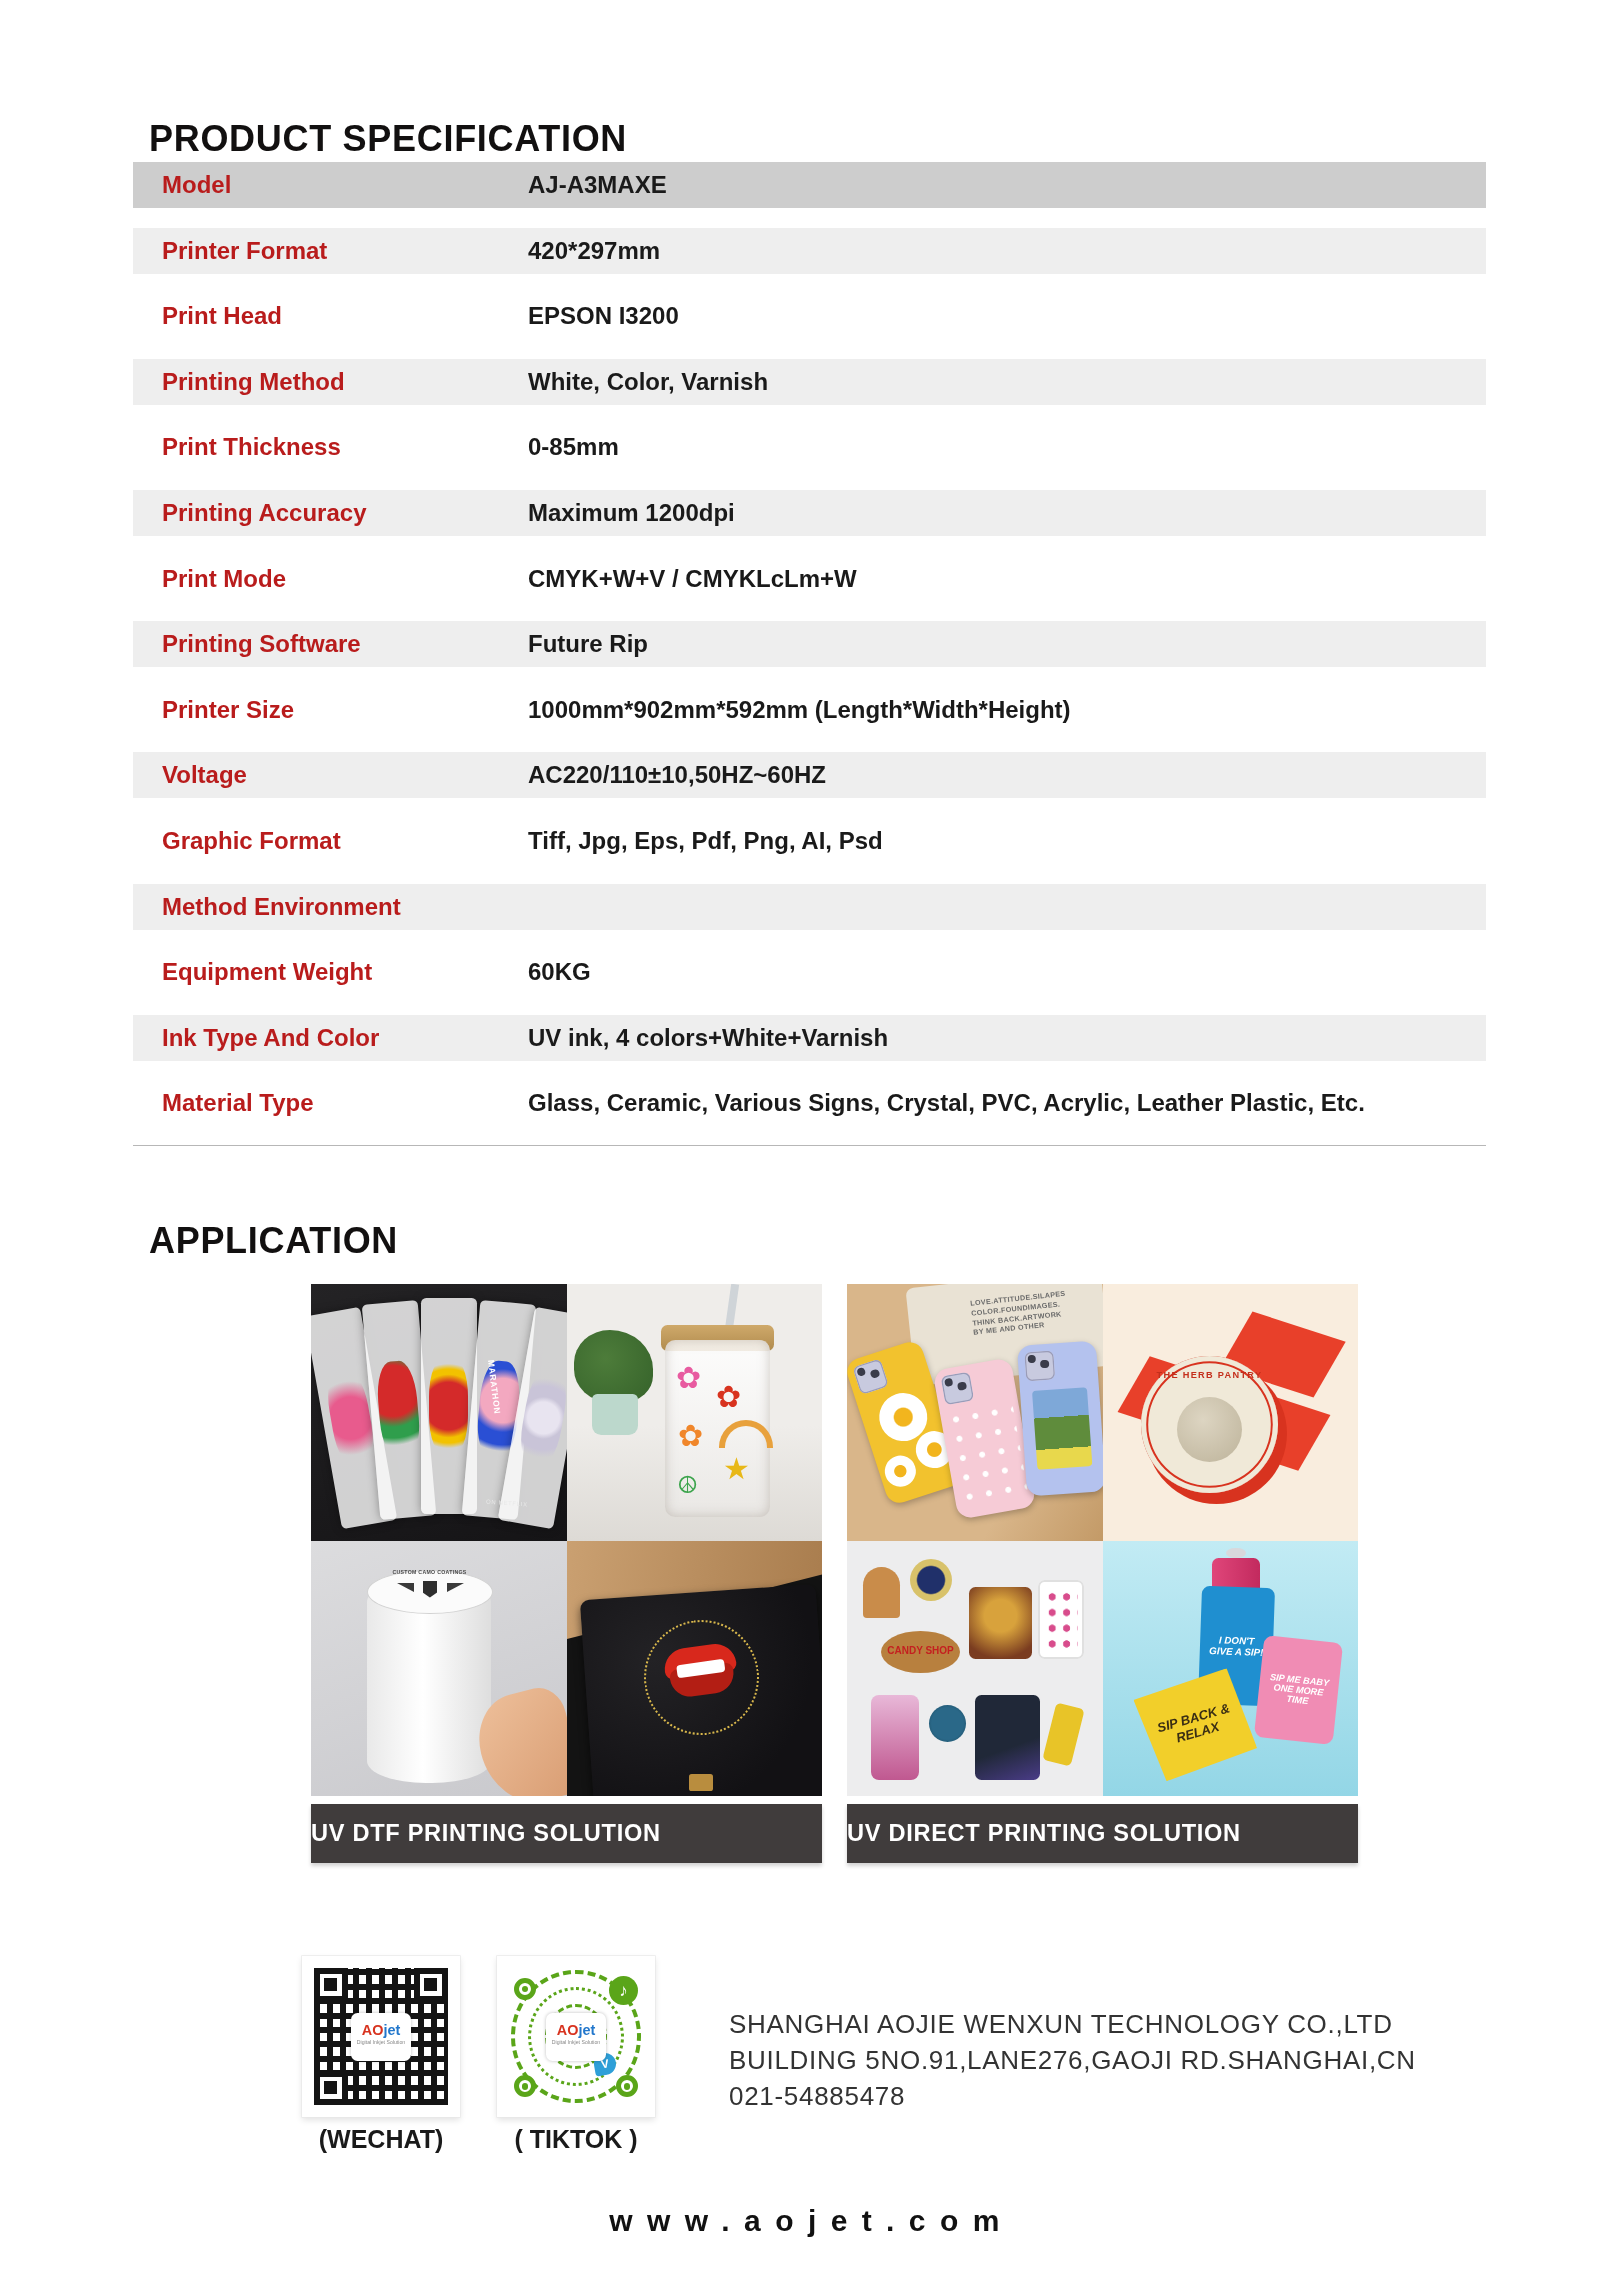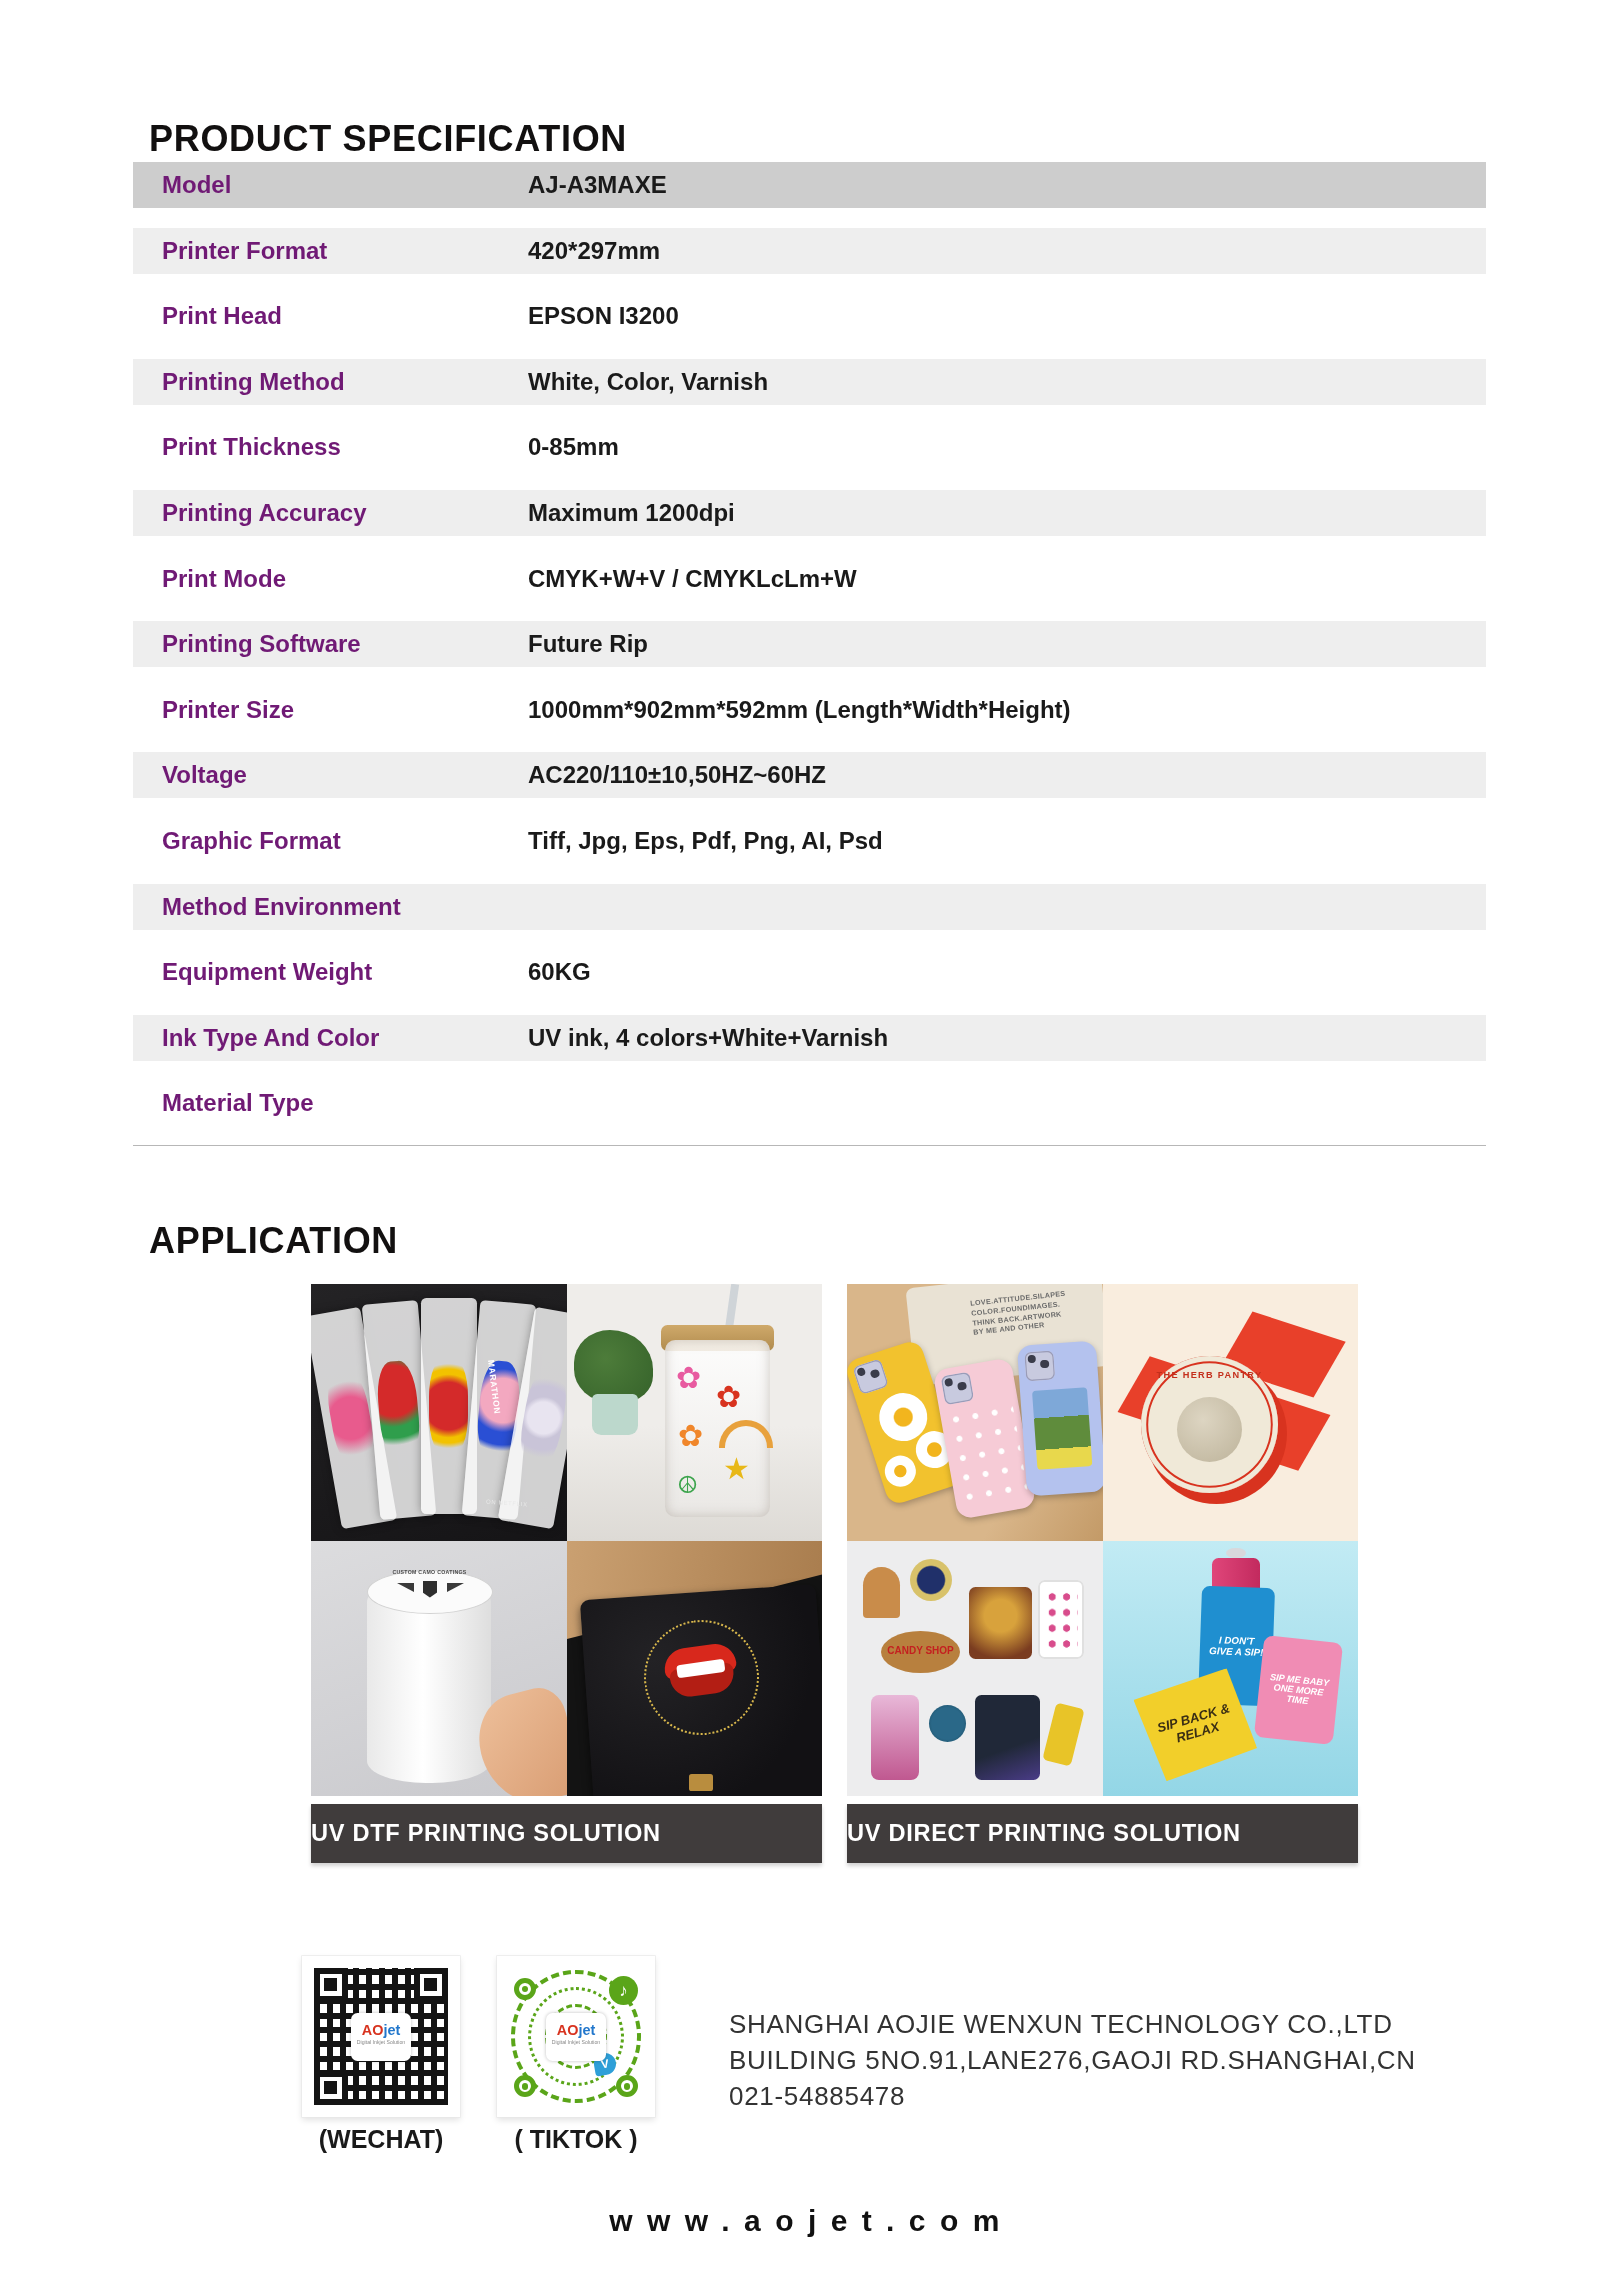--- a/index.html
+++ b/index.html
@@ -10,21 +10,21 @@
   .h{position:absolute;left:133px;margin:16px;font-size:36px;font-weight:800;
      letter-spacing:0.7px;color:#121010;white-space:nowrap;}
   #spec-title{top:102px;}
   #app-title{top:1204px;}
 
   
   .spec{position:absolute;left:133px;top:162px;width:1353px;}
   .row{height:46px;margin-bottom:19.6px;display:flex;align-items:center;background:#fff;}
   .row.first{background:#cdcdcd;}
   .row.alt{background:#eeeeee;}
-  .row .lab{width:366px;padding-left:29px;font-size:24px;font-weight:700;color:#701a75;}
+  .row .lab{width:366px;padding-left:29px;font-size:24px;font-weight:700;color:#b91c1c;}
   .row .val{flex:1;font-size:24px;font-weight:700;color:#1a1a1a;white-space:nowrap;}
 
   .divider{position:absolute;left:133px;top:1145px;width:1353px;height:1.3px;background:#b7b7b7;}
 
   
   .block{position:absolute;top:1284px;width:511px;}
   .block.l{left:311px;}
   .block.r{left:847px;}
   .grid{position:relative;width:511px;height:512px;overflow:hidden;}
   .cell{position:absolute;width:256px;height:257px;overflow:hidden;}
@@ -260,20 +260,21 @@
       <div class="row">
         <div class="lab">Equipment Weight</div>
         <div class="val">60KG</div>
       </div>
       <div class="row alt">
         <div class="lab">Ink Type And Color</div>
         <div class="val">UV ink, 4 colors+White+Varnish</div>
       </div>
       <div class="row">
         <div class="lab">Material Type</div>
+        <div class="val">Glass, Ceramic, Various Signs, Crystal, PVC, Acrylic, Leather Plastic, Etc.</div>
       </div>
     </div>
 
   <div class="divider"></div>
 
   <h1 class="h" id="app-title">APPLICATION</h1>
 
   <div class="block l">
     <div class="grid">
       <div class="cell c1 p-films">

